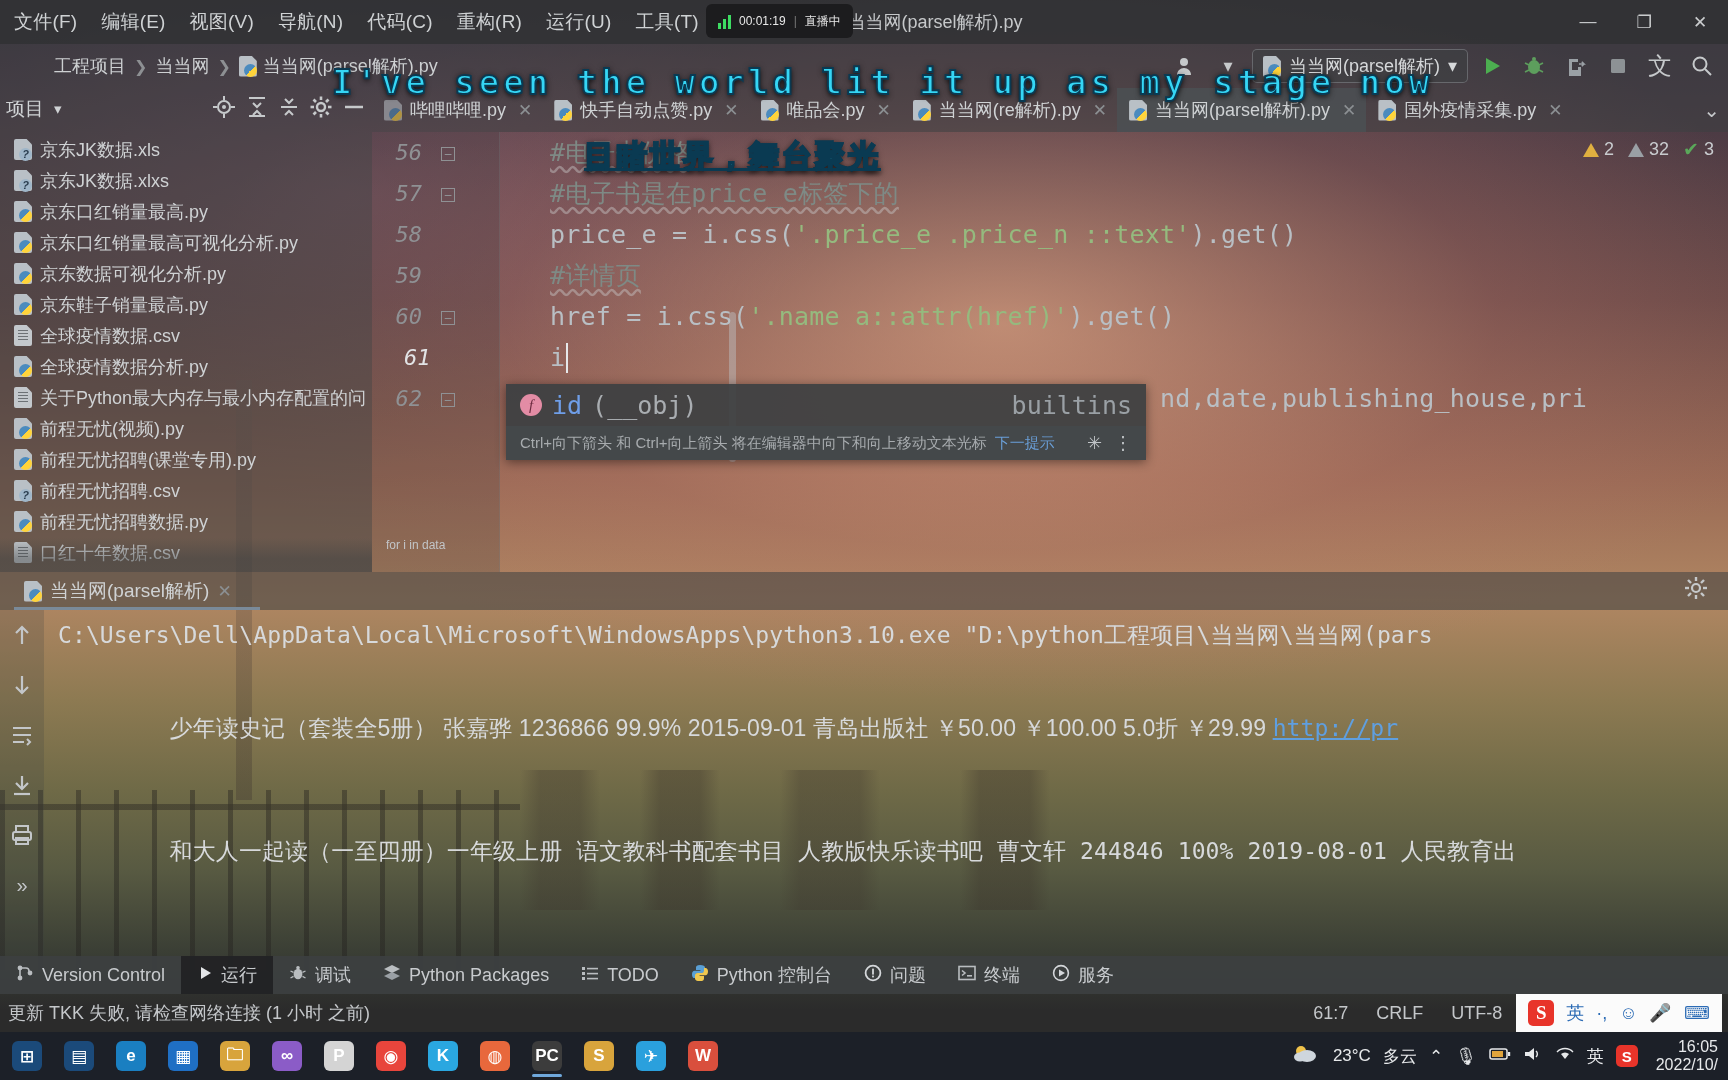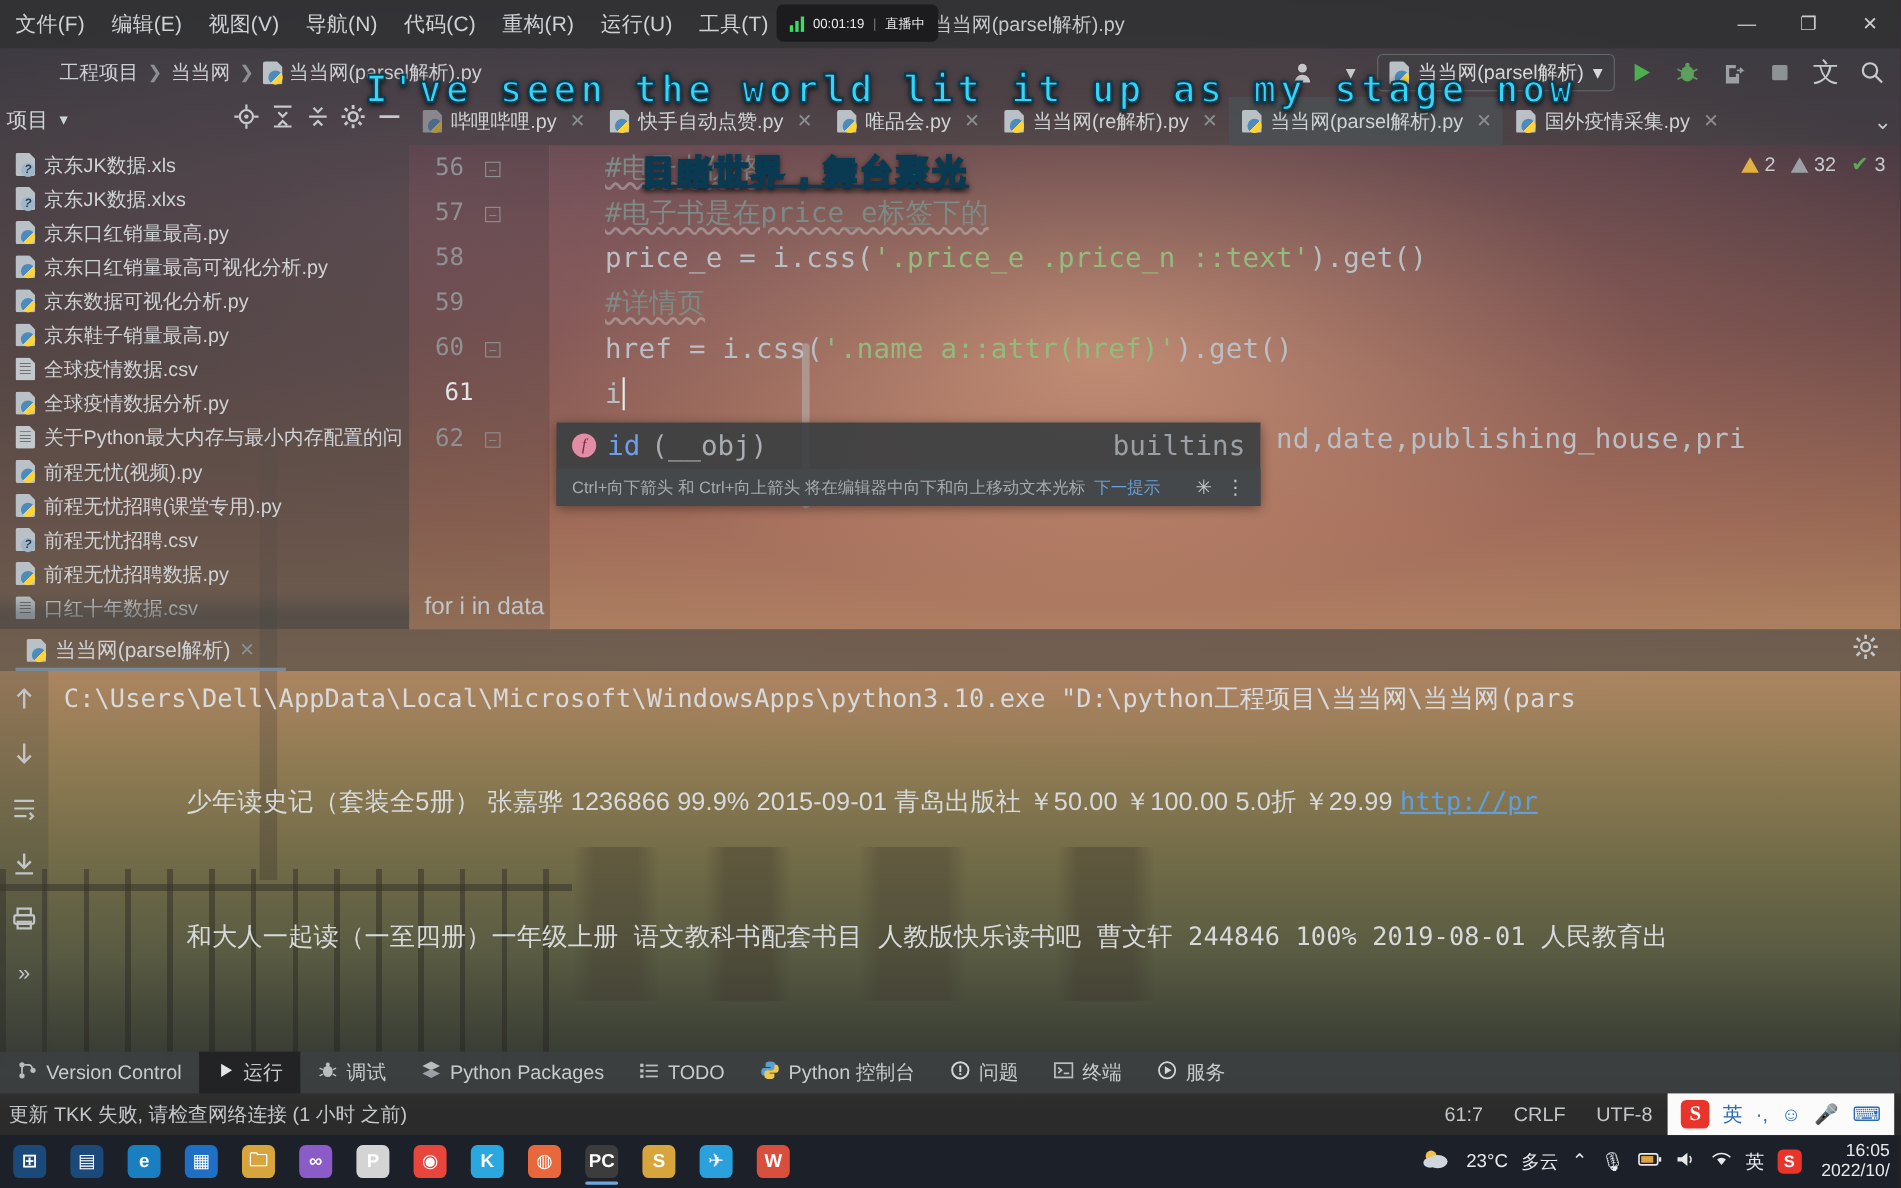--- a/index.html
+++ b/index.html
@@ -170,20 +170,21 @@
   .etab.active { background: rgba(75,80,84,0.85); }
   .etab .x { color:#8b8f92; font-size:17px; margin-left:4px;}
   #tabs-more { margin-left:auto; display:flex; align-items:center; padding-right:8px; color:#c6c9cb;}
 
   
   #editor { left: 372px; top: 132px; width: 1356px; height: 440px; overflow:hidden; }
   #gutter {
     position:absolute; left:0; top:0; width:128px; height:440px;
     background: rgba(49,51,53,0.22);
     border-right: 1px solid rgba(120,125,130,.28);
+    font-style: italic;
   }
   .lnrow { height:41px; display:flex; align-items:center; }
   .lnum { width:56px; text-align:right; padding-right:6px; color:#8f9194; font-family:"DejaVu Sans Mono", monospace; font-size:22px; }
   .fold { width:40px; text-align:center; color:#8f9194; font-size:14px;}
   .fold span { display:inline-block; width:14px; height:14px; border:1px solid #8f9194; line-height:12px; font-size:12px;}
   #codearea { position:absolute; left:128px; top:0; width:1228px; height:440px; }
   .code {
     height:41px; display:flex; align-items:center;
     font-family:"DejaVu Sans Mono", monospace; font-size:25px; white-space:pre;
     padding-left: 50px; letter-spacing:.2px;
@@ -229,21 +230,21 @@
   #ac-hint {
     height:34px; display:flex; align-items:center; gap:8px; padding:0 14px;
     font-size:15px; color:#a7abae;
     background: rgba(69,73,75,0.95);
   }
   #ac-hint .link { color:#6a9fd8; }
   #ac-hint .right { margin-left:auto; display:flex; align-items:center; gap:12px; color:#c0c4c7; font-size:18px;}
 
   
   #editor-crumb {
-    position:absolute; left:386px; top:538px; font-size:22px; color:#c2c5c8;
+    position:absolute; left:386px; top:538px; font-size:12px; color:#c2c5c8;
   }
 
   
   #runwin { left: 0; top: 572px; width: 1728px; height: 384px; }
   #runtabs {
     position:absolute; left:0; top:0; width:1728px; height:38px;
     background: rgba(60,63,65,0.55);
     display:flex; align-items:center; color:#cfd2d4;
   }
   #runtabs .rt { display:flex; align-items:center; gap:8px; padding-left:24px; font-size:19px;}

